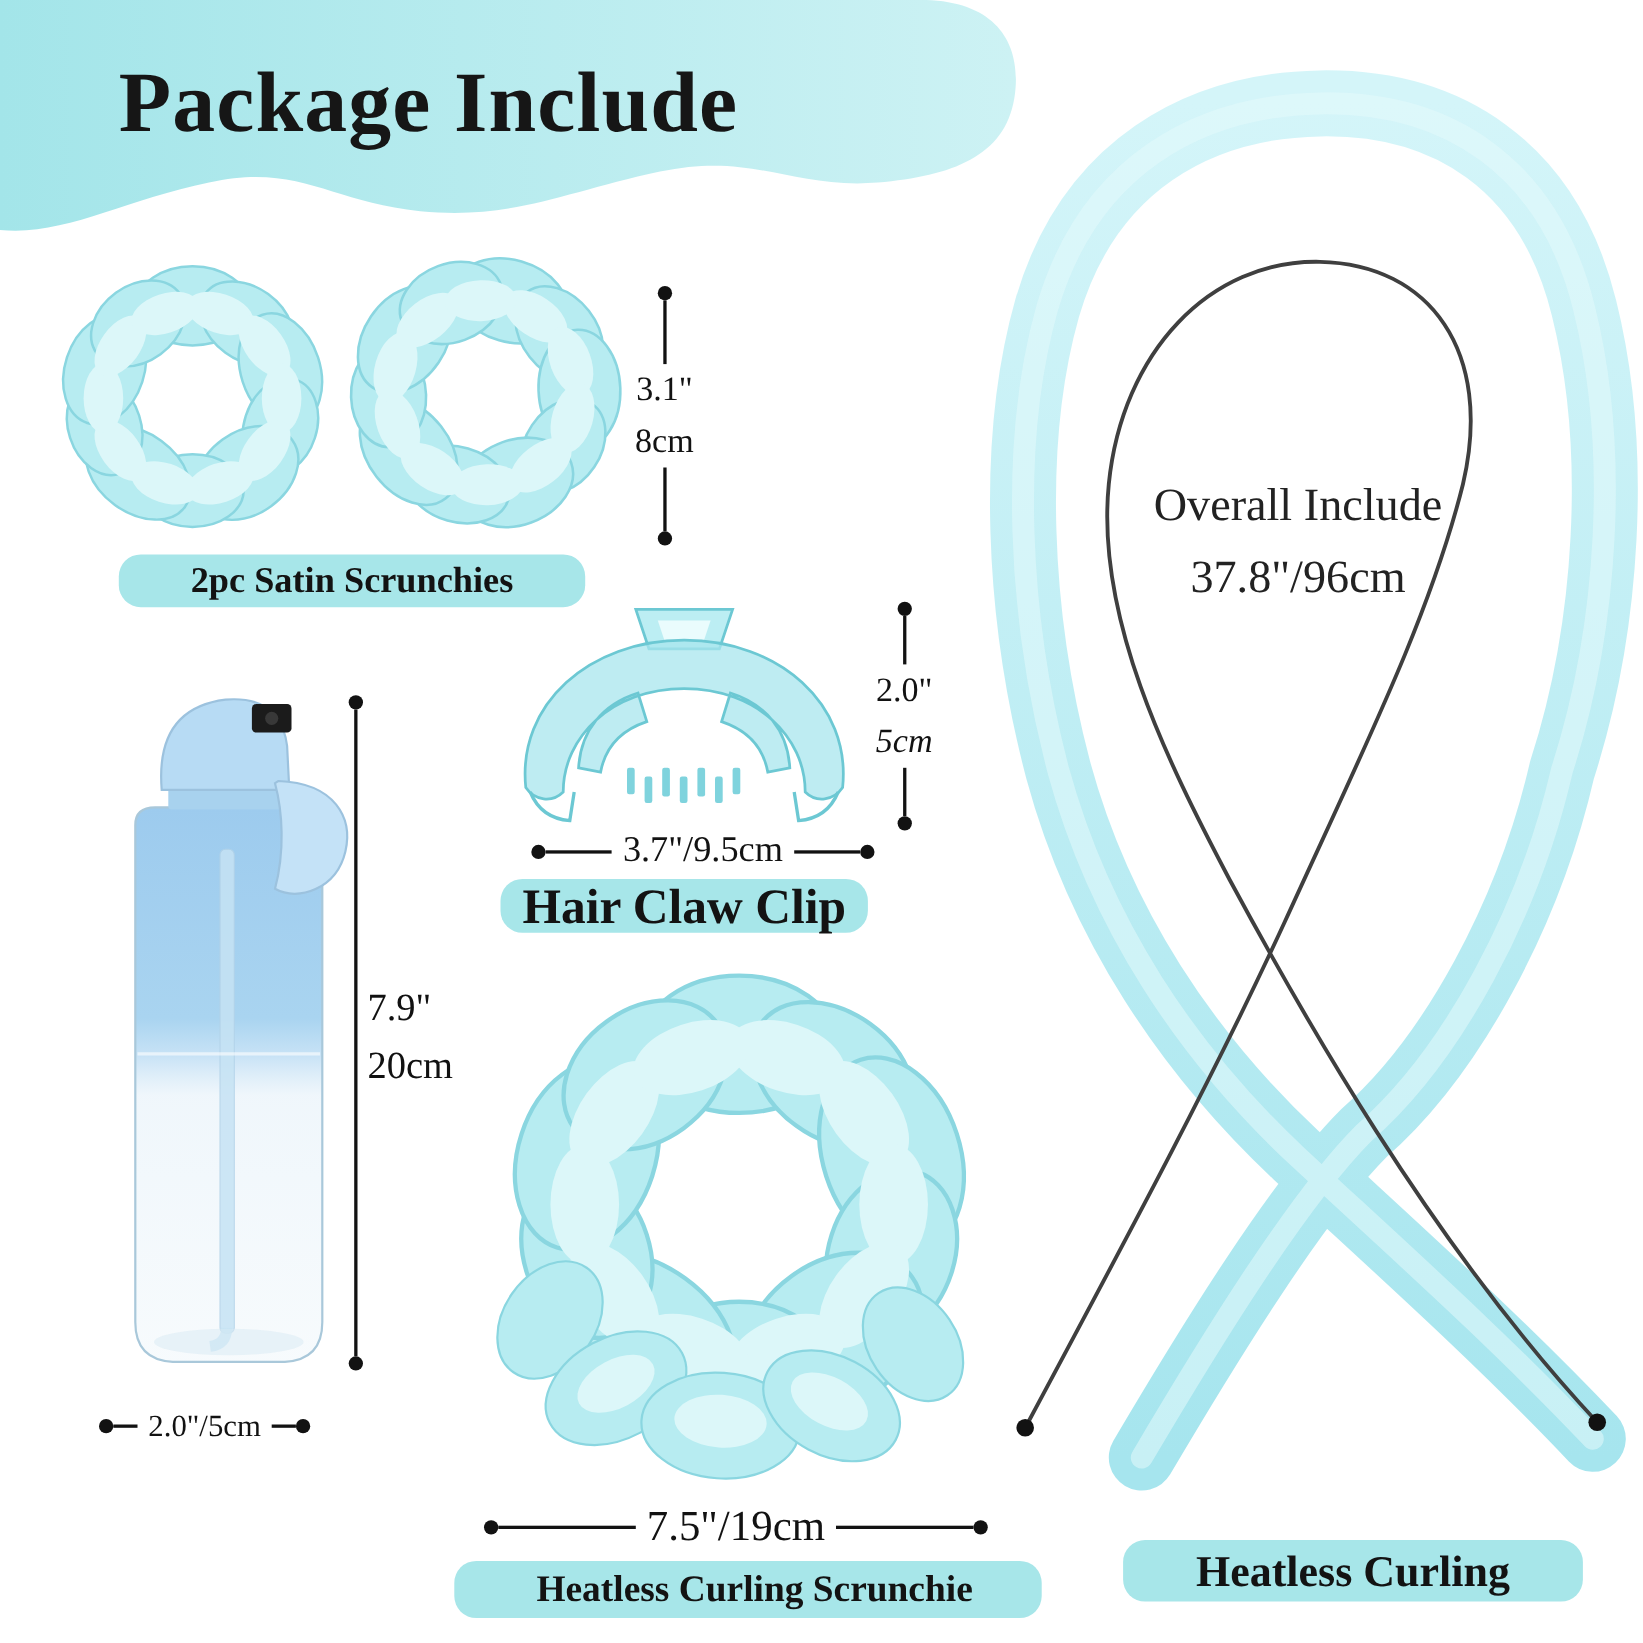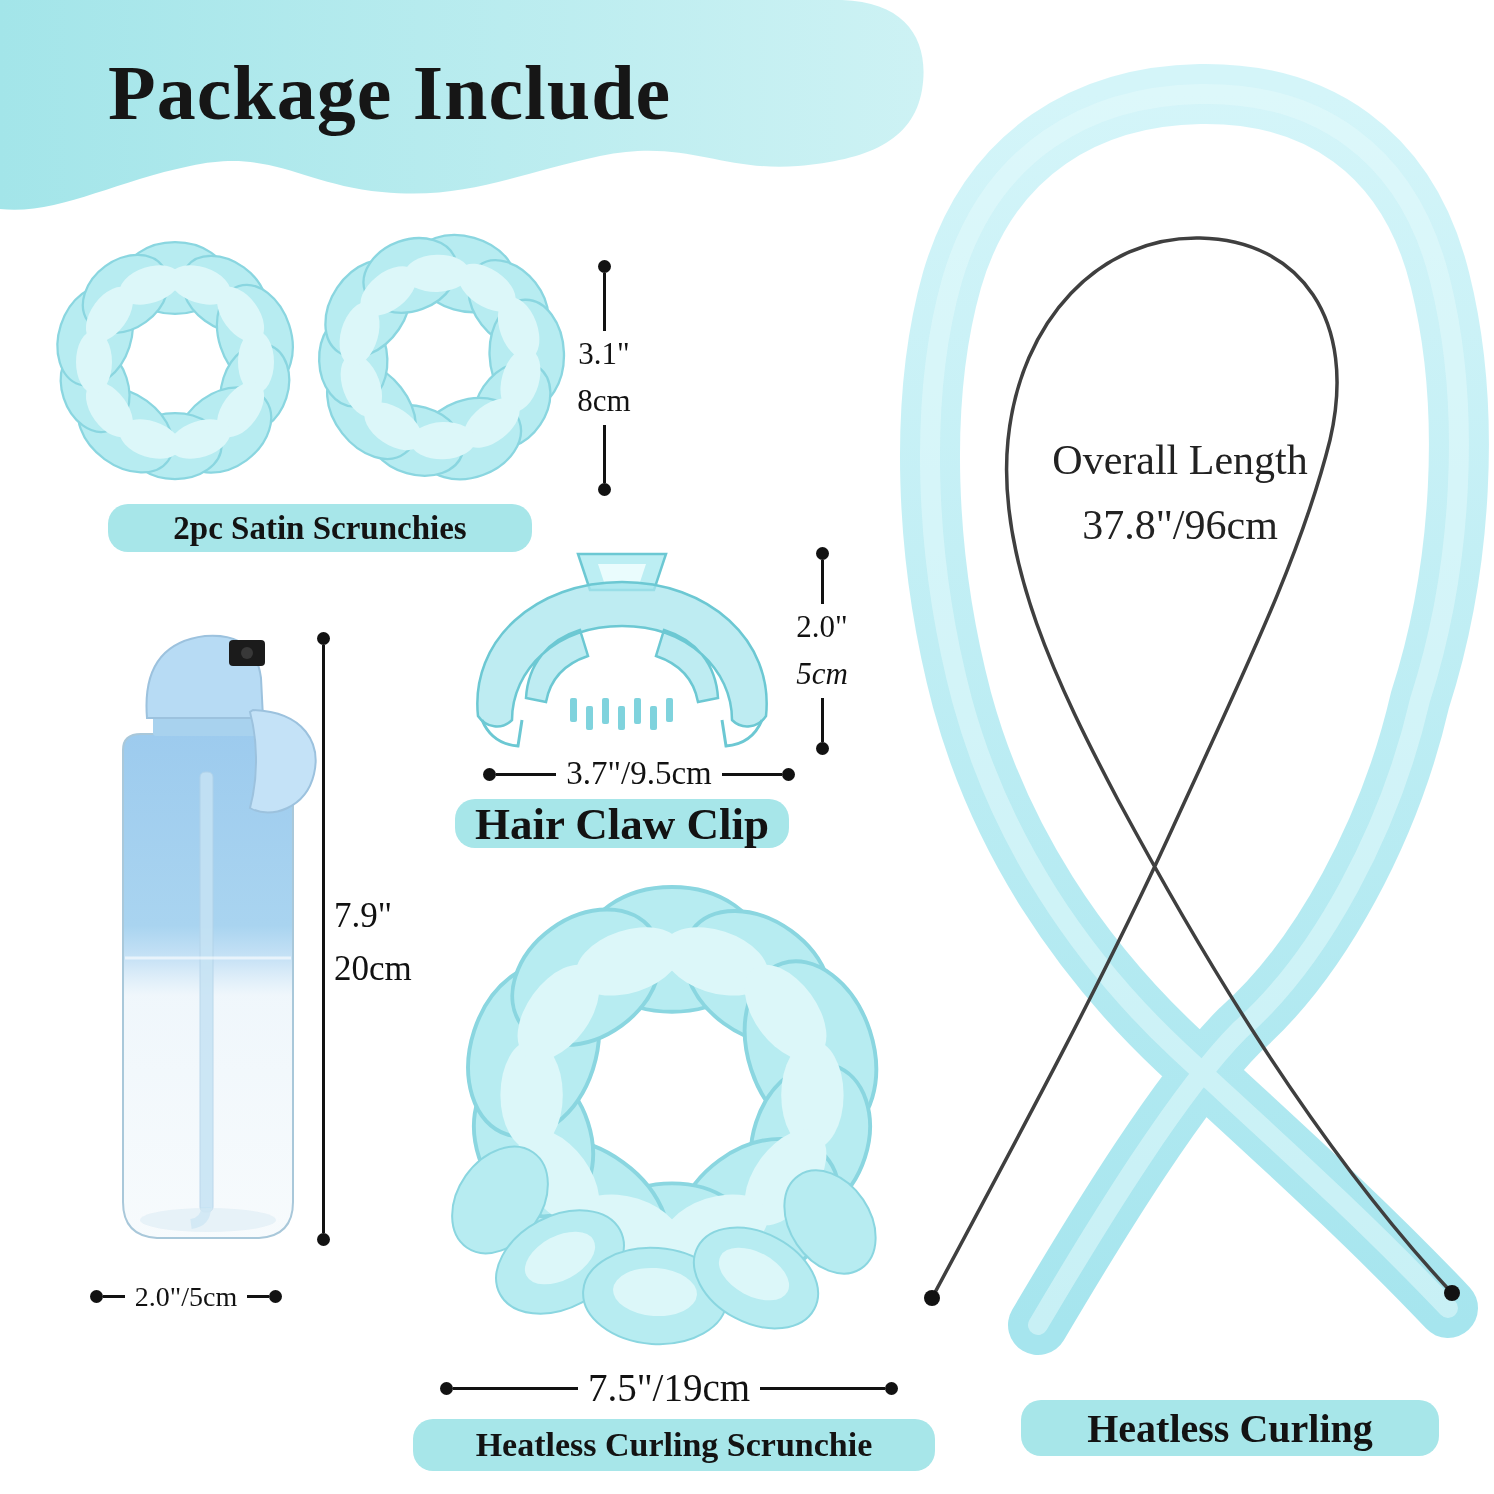--- a/index.html
+++ b/index.html
@@ -228,22 +228,22 @@
 
 
   <div class="abs hmeasure" style="left:440px;top:1368px;width:458px;height:40px;">
     <div class="mdot"></div>
     <div class="hline"></div>
     <div class="mtext" style="font-size:39px;">7.5"/19cm</div>
     <div class="hline"></div>
     <div class="mdot"></div>
   </div>
 
-  <div class="abs pill" style="left:413px;top:1419px;width:522px;height:52px;font-size:34px;">Heatless Curling Scrunchie</div>
+  <div class="abs pill" style="left:413px;top:1419px;width:522px;height:52px;font-size:34px;padding-left:12px;">Heatless Curling Scrunchie</div>
 
   <div class="abs overall" style="left:1005px;top:428px;width:350px;">
-    <div>Overall Length</div>
+    <div>Overall Include</div>
     <div>37.8"/96cm</div>
   </div>
 
   <div class="abs pill" style="left:1021px;top:1400px;width:418px;height:56px;font-size:40px;">Heatless Curling</div>
 
 </div>
 
 </body></html>

